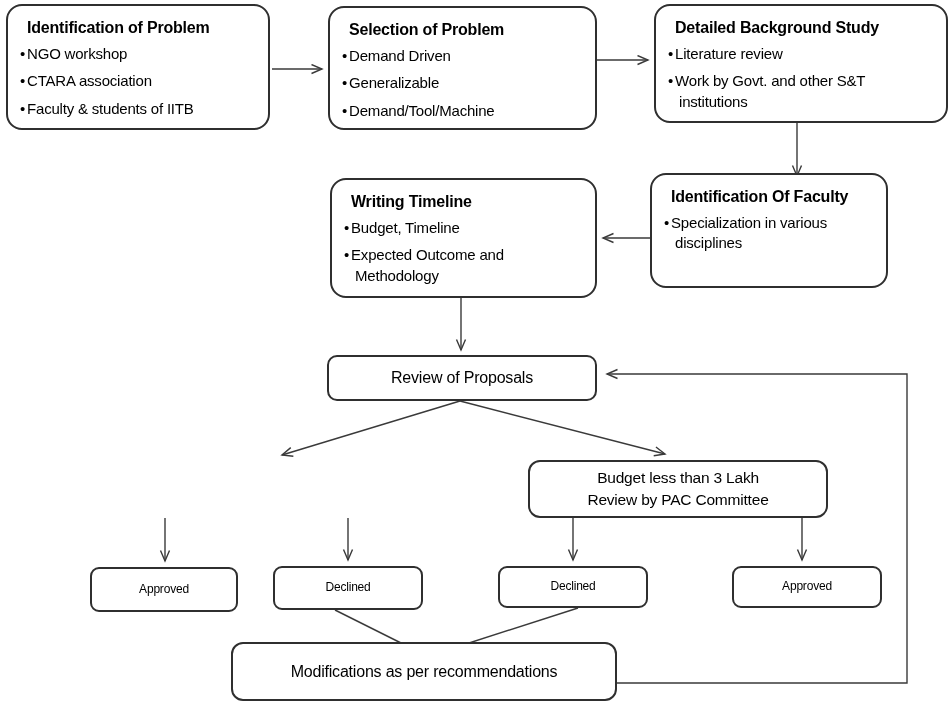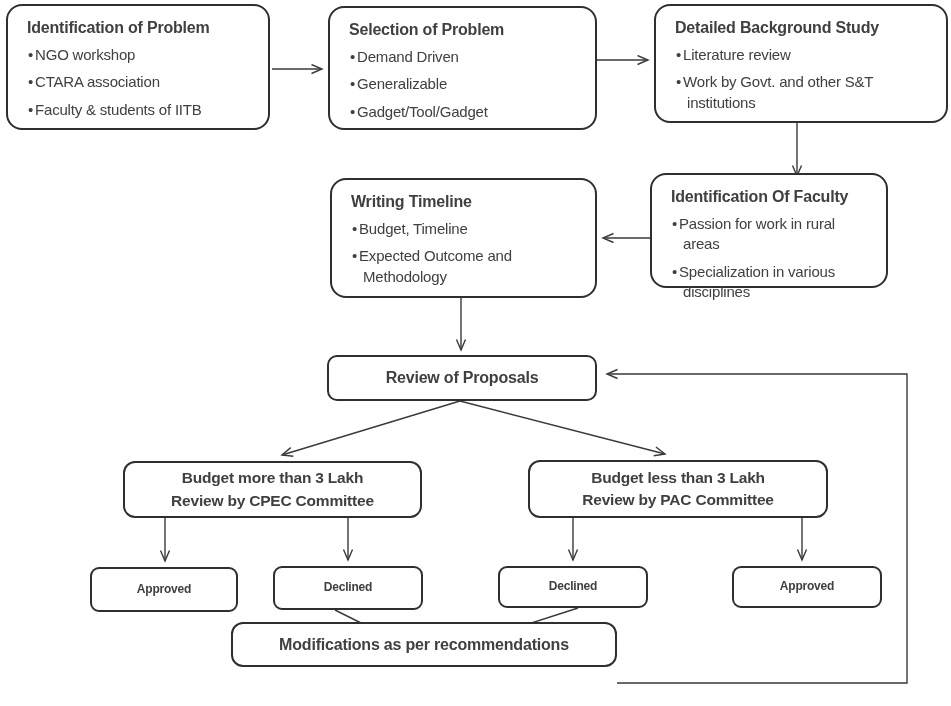--- a/index.html
+++ b/index.html
@@ -1,36 +1,36 @@
 <!DOCTYPE html>
 <html><head>
 <meta charset="utf-8">
 <style>
   html,body{margin:0;padding:0;background:#ffffff;}
   #canvas{
     position:relative;width:951px;height:706px;background:#ffffff;
-    font-family:"Liberation Sans",sans-serif;color:#404040;overflow:hidden;
+    font-family:"Liberation Sans",sans-serif;color:#000000;overflow:hidden;
   }
   .connectors{position:absolute;left:0;top:0;z-index:1;pointer-events:none;}
   .connectors path{fill:none;stroke:#3a3a3a;stroke-width:1.4;}
   .node{
     position:absolute;z-index:2;box-sizing:border-box;background:#ffffff;
     border:2px solid #2f2f2f;
   }
   .list-node{border-radius:16px;padding:9px 10px 8px 12px;}
   .node-title{font-weight:bold;font-size:16px;margin:4px 0 5px 7px;letter-spacing:-0.2px;}
-  .bullets{list-style:none;margin:8px;padding:0;}
+  .bullets{list-style:none;margin:0;padding:0;}
   .bullets li{
     font-size:15px;line-height:1.35;margin-top:7px;
     padding-left:11px;text-indent:-11px;letter-spacing:-0.2px;
   }
   .bullets li::before{content:"\2022";padding-right:2px;}
   .center-node{
     display:flex;flex-direction:column;align-items:center;justify-content:center;
-    text-align:center;font-weight:bold;border-radius:10px;letter-spacing:-0.2px;
+    text-align:center;font-weight:normal;border-radius:10px;letter-spacing:-0.2px;
   }
   .center-node .line{font-size:15.5px;line-height:1.45;}
   .single .line{font-size:16px;}
   .small{border-radius:9px;}
   .small .line{font-size:12px;}
 </style>
 </head>
 <body>
 
 <div id="canvas">
@@ -64,56 +64,51 @@
       <li>CTARA association</li>
       <li>Faculty &amp; students of IITB</li>
     </ul>
   </div>
 
   <div class="node list-node" style="left:328px;top:6px;width:269px;height:124px">
     <div class="node-title">Selection of Problem</div>
     <ul class="bullets">
       <li>Demand Driven</li>
       <li>Generalizable</li>
-      <li>Gadget/Tool/Gadget</li>
+      <li>Demand/Tool/Machine</li>
     </ul>
   </div>
 
   <div class="node list-node" style="left:654px;top:4px;width:294px;height:119px">
     <div class="node-title">Detailed Background Study</div>
     <ul class="bullets">
       <li>Literature review</li>
       <li>Work by Govt. and other S&amp;T institutions</li>
     </ul>
   </div>
 
   <div class="node list-node" style="left:650px;top:173px;width:238px;height:115px">
     <div class="node-title">Identification Of Faculty</div>
     <ul class="bullets">
-      <li>Passion for work in rural areas</li>
       <li>Specialization in various disciplines</li>
     </ul>
   </div>
 
   <div class="node list-node" style="left:330px;top:178px;width:267px;height:120px">
     <div class="node-title">Writing Timeline</div>
     <ul class="bullets">
       <li>Budget, Timeline</li>
       <li>Expected Outcome and Methodology</li>
     </ul>
   </div>
 
   <div class="node center-node single" style="left:327px;top:355px;width:270px;height:46px">
     <span class="line">Review of Proposals</span>
   </div>
 
-  <div class="node center-node" style="left:123px;top:461px;width:299px;height:57px;border-radius:12px">
-    <span class="line">Budget more than 3 Lakh</span>
-    <span class="line">Review by CPEC Committee</span>
-  </div>
 
   <div class="node center-node" style="left:528px;top:460px;width:300px;height:58px;border-radius:12px">
     <span class="line">Budget less than 3 Lakh</span>
     <span class="line">Review by PAC Committee</span>
   </div>
 
   <div class="node center-node small" style="left:90px;top:567px;width:148px;height:45px">
     <span class="line">Approved</span>
   </div>
 
@@ -122,17 +117,17 @@
   </div>
 
   <div class="node center-node small" style="left:498px;top:566px;width:150px;height:42px">
     <span class="line">Declined</span>
   </div>
 
   <div class="node center-node small" style="left:732px;top:566px;width:150px;height:42px">
     <span class="line">Approved</span>
   </div>
 
-  <div class="node center-node single" style="left:231px;top:622px;width:386px;height:45px;border-radius:12px">
+  <div class="node center-node single" style="left:231px;top:642px;width:386px;height:59px;border-radius:12px">
     <span class="line">Modifications as per recommendations</span>
   </div>
 
 </div>
 
 </body></html>

